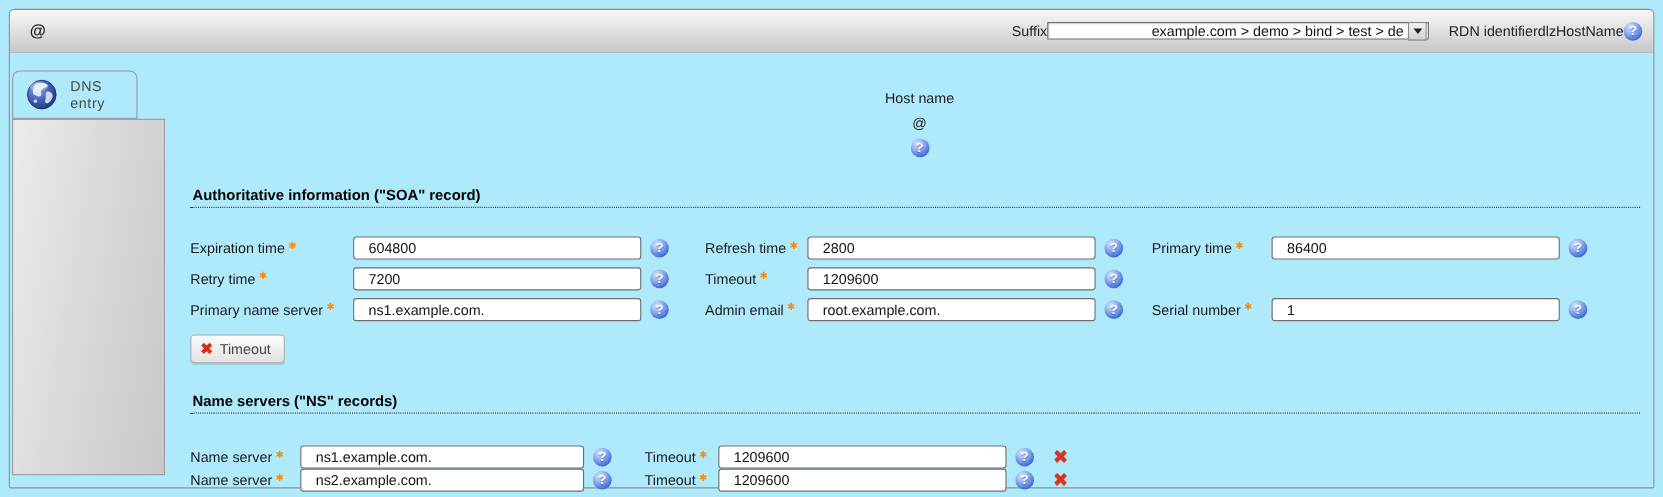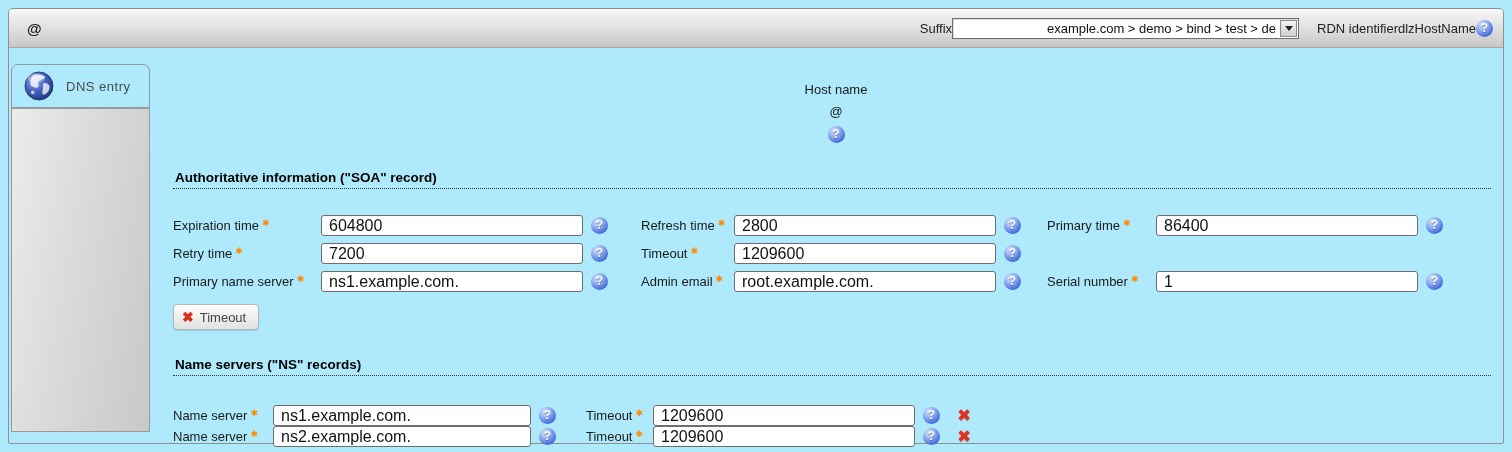--- a/index.html
+++ b/index.html
@@ -24,21 +24,21 @@
     border-bottom: 1px solid #a5a5a5;
     border-radius: 4px 4px 0 0;
     display: flex; align-items: center;
     padding: 0 10px 0 18px;
   }
   .entry-symbol { font-weight: bold; font-size: 15px; color: #222; }
   .titlebar-right { margin-left: auto; display: flex; align-items: center; gap: 0; }
   .suffix-label, .rdn-label, .rdn-value { color: #222; }
   .rdn-label { margin-left: 18px; }
   .select {
-    position: relative; width: 347px; height: 21px;
+    position: relative; width: 347px; height: 16px;
     background: #fff;
     border: 1px solid #6e6e6e;
     box-shadow: inset 1px 1px 1px rgba(0,0,0,0.15);
     display: flex; align-items: center;
     cursor: default;
   }
   .select-text {
     flex: 1; text-align: right; padding-right: 4px;
     white-space: nowrap; overflow: hidden; color: #111;
   }
@@ -59,21 +59,21 @@
     display: inline-flex; width: 17px; height: 17px; border-radius: 50%;
     background: radial-gradient(circle at 35% 28%, #d6e4fc 0%, #8cabf0 38%, #3f6ad8 75%, #2b50b8 100%);
     color: #fff; font-weight: bold; font-size: 12px; line-height: 17px;
     align-items: center; justify-content: center;
     flex: 0 0 auto; cursor: pointer;
     text-shadow: 0 1px 1px rgba(0,0,60,0.4);
   }
   
   .sidebar { position: absolute; left: 2px; top: 47px; width: 139px; }
   .tab {
-    margin-top: 8px; height: 44px; width: 139px;
+    margin-top: 8px; height: 44px; width: 114px;
     border: 1px solid #8f9aa5;
     border-radius: 7px 7px 0 0;
     background: #aeeafb;
     display: flex; align-items: center; gap: 12px;
     padding-left: 12px;
     cursor: pointer;
   }
   .tab-label { color: #4a4a4a; letter-spacing: 0.5px; }
   .side-panel {
     width: 139px; height: 324px;
@@ -90,21 +90,21 @@
     padding: 0 0 3px 2px;
     width: 1318px;
   }
   .req {
     color: #ff8a00; font-size: 9px; vertical-align: top;
     margin-left: 3px; line-height: 10px; display: inline-block;
   }
   .txt {
     height: 21px; border: 1px solid #6e6e6e; border-radius: 3px;
     background: #fff; font-family: "Liberation Sans", "DejaVu Sans", sans-serif;
-    font-size: 16px; color: #111; padding: 0 7px;
+    font-size: 13px; color: #111; padding: 0 13px;
   }
   .soa-grid {
     margin-top: 26px;
     display: grid;
     grid-template-columns: 148px 320px 93px 313px 109px auto;
     row-gap: 7px;
     align-items: center;
   }
   .cell-label { color: #1a1a1a; }
   .cell-input { display: flex; align-items: center; gap: 8px; }

